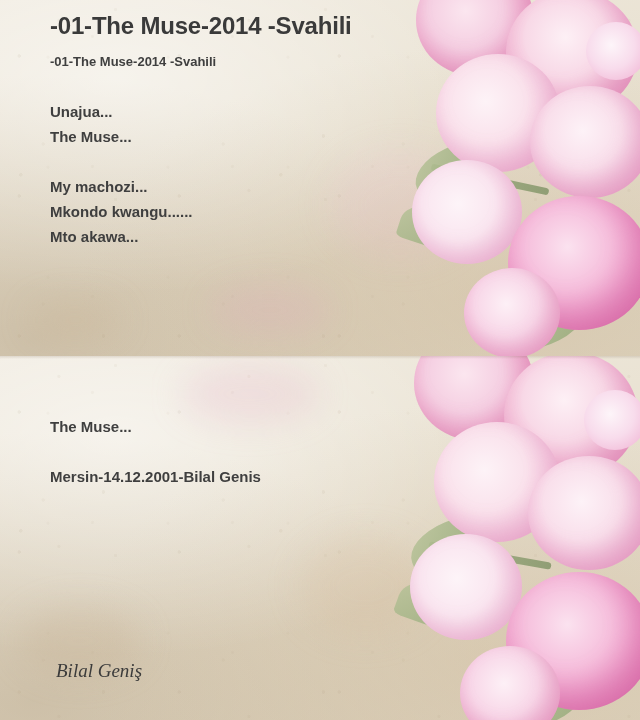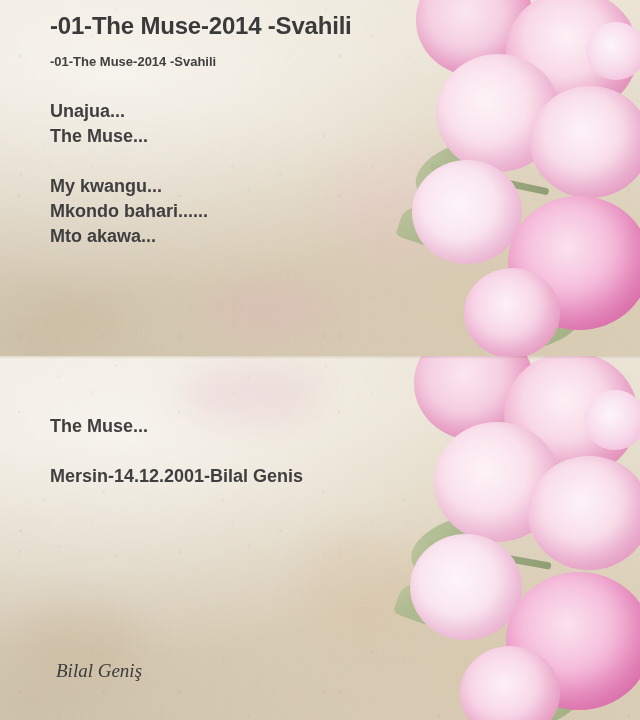--- a/index.html
+++ b/index.html
@@ -107,21 +107,21 @@
     margin: 0 0 14px 0;
     letter-spacing: -0.2px;
   }
   .subtitle {
     font-size: 13px;
     font-weight: bold;
     color: #3f3f3f;
     margin: 0 0 30px 0;
   }
   .poem-line {
-    font-size: 18px;
+    font-size: 15px;
     font-weight: bold;
     color: #3f3f3f;
     line-height: 25px;
     white-space: pre;
     min-height: 12px;
   }
   .poem-line.blank { height: 25px; }
 
   .content-bottom {
     position: absolute;
@@ -192,22 +192,22 @@
       <div class="rose" style="left:196px; top:22px; width:60px; height:58px;
                   background: radial-gradient(circle at 42% 40%, #fdf5f9 0%, #f8dcec 48%, #efaed0 100%);"></div>
     </div>
 
     <div class="content-top">
       <h1 class="title">-01-The Muse-2014 -Svahili</h1>
       <div class="subtitle">-01-The Muse-2014 -Svahili</div>
       <div class="poem-line">Unajua...</div>
       <div class="poem-line">The Muse...</div>
       <div class="poem-line blank"></div>
-      <div class="poem-line">My kwangu...</div>
-      <div class="poem-line">Mkondo bahari......</div>
+      <div class="poem-line">My machozi...</div>
+      <div class="poem-line">Mkondo kwangu......</div>
       <div class="poem-line">Mto akawa...</div>
     </div>
   </div>
 
   <div class="panel-edge" style="top:356px;"></div>
 
   <div class="panel panel-bottom">
     <div class="grain"></div>
     <div class="stain" style="left:180px; top:8px; width:140px; height:60px; background:rgba(226,160,190,0.20);"></div>
     <div class="stain" style="left:20px; top:250px; width:120px; height:70px; background:rgba(198,174,144,0.26);"></div>

